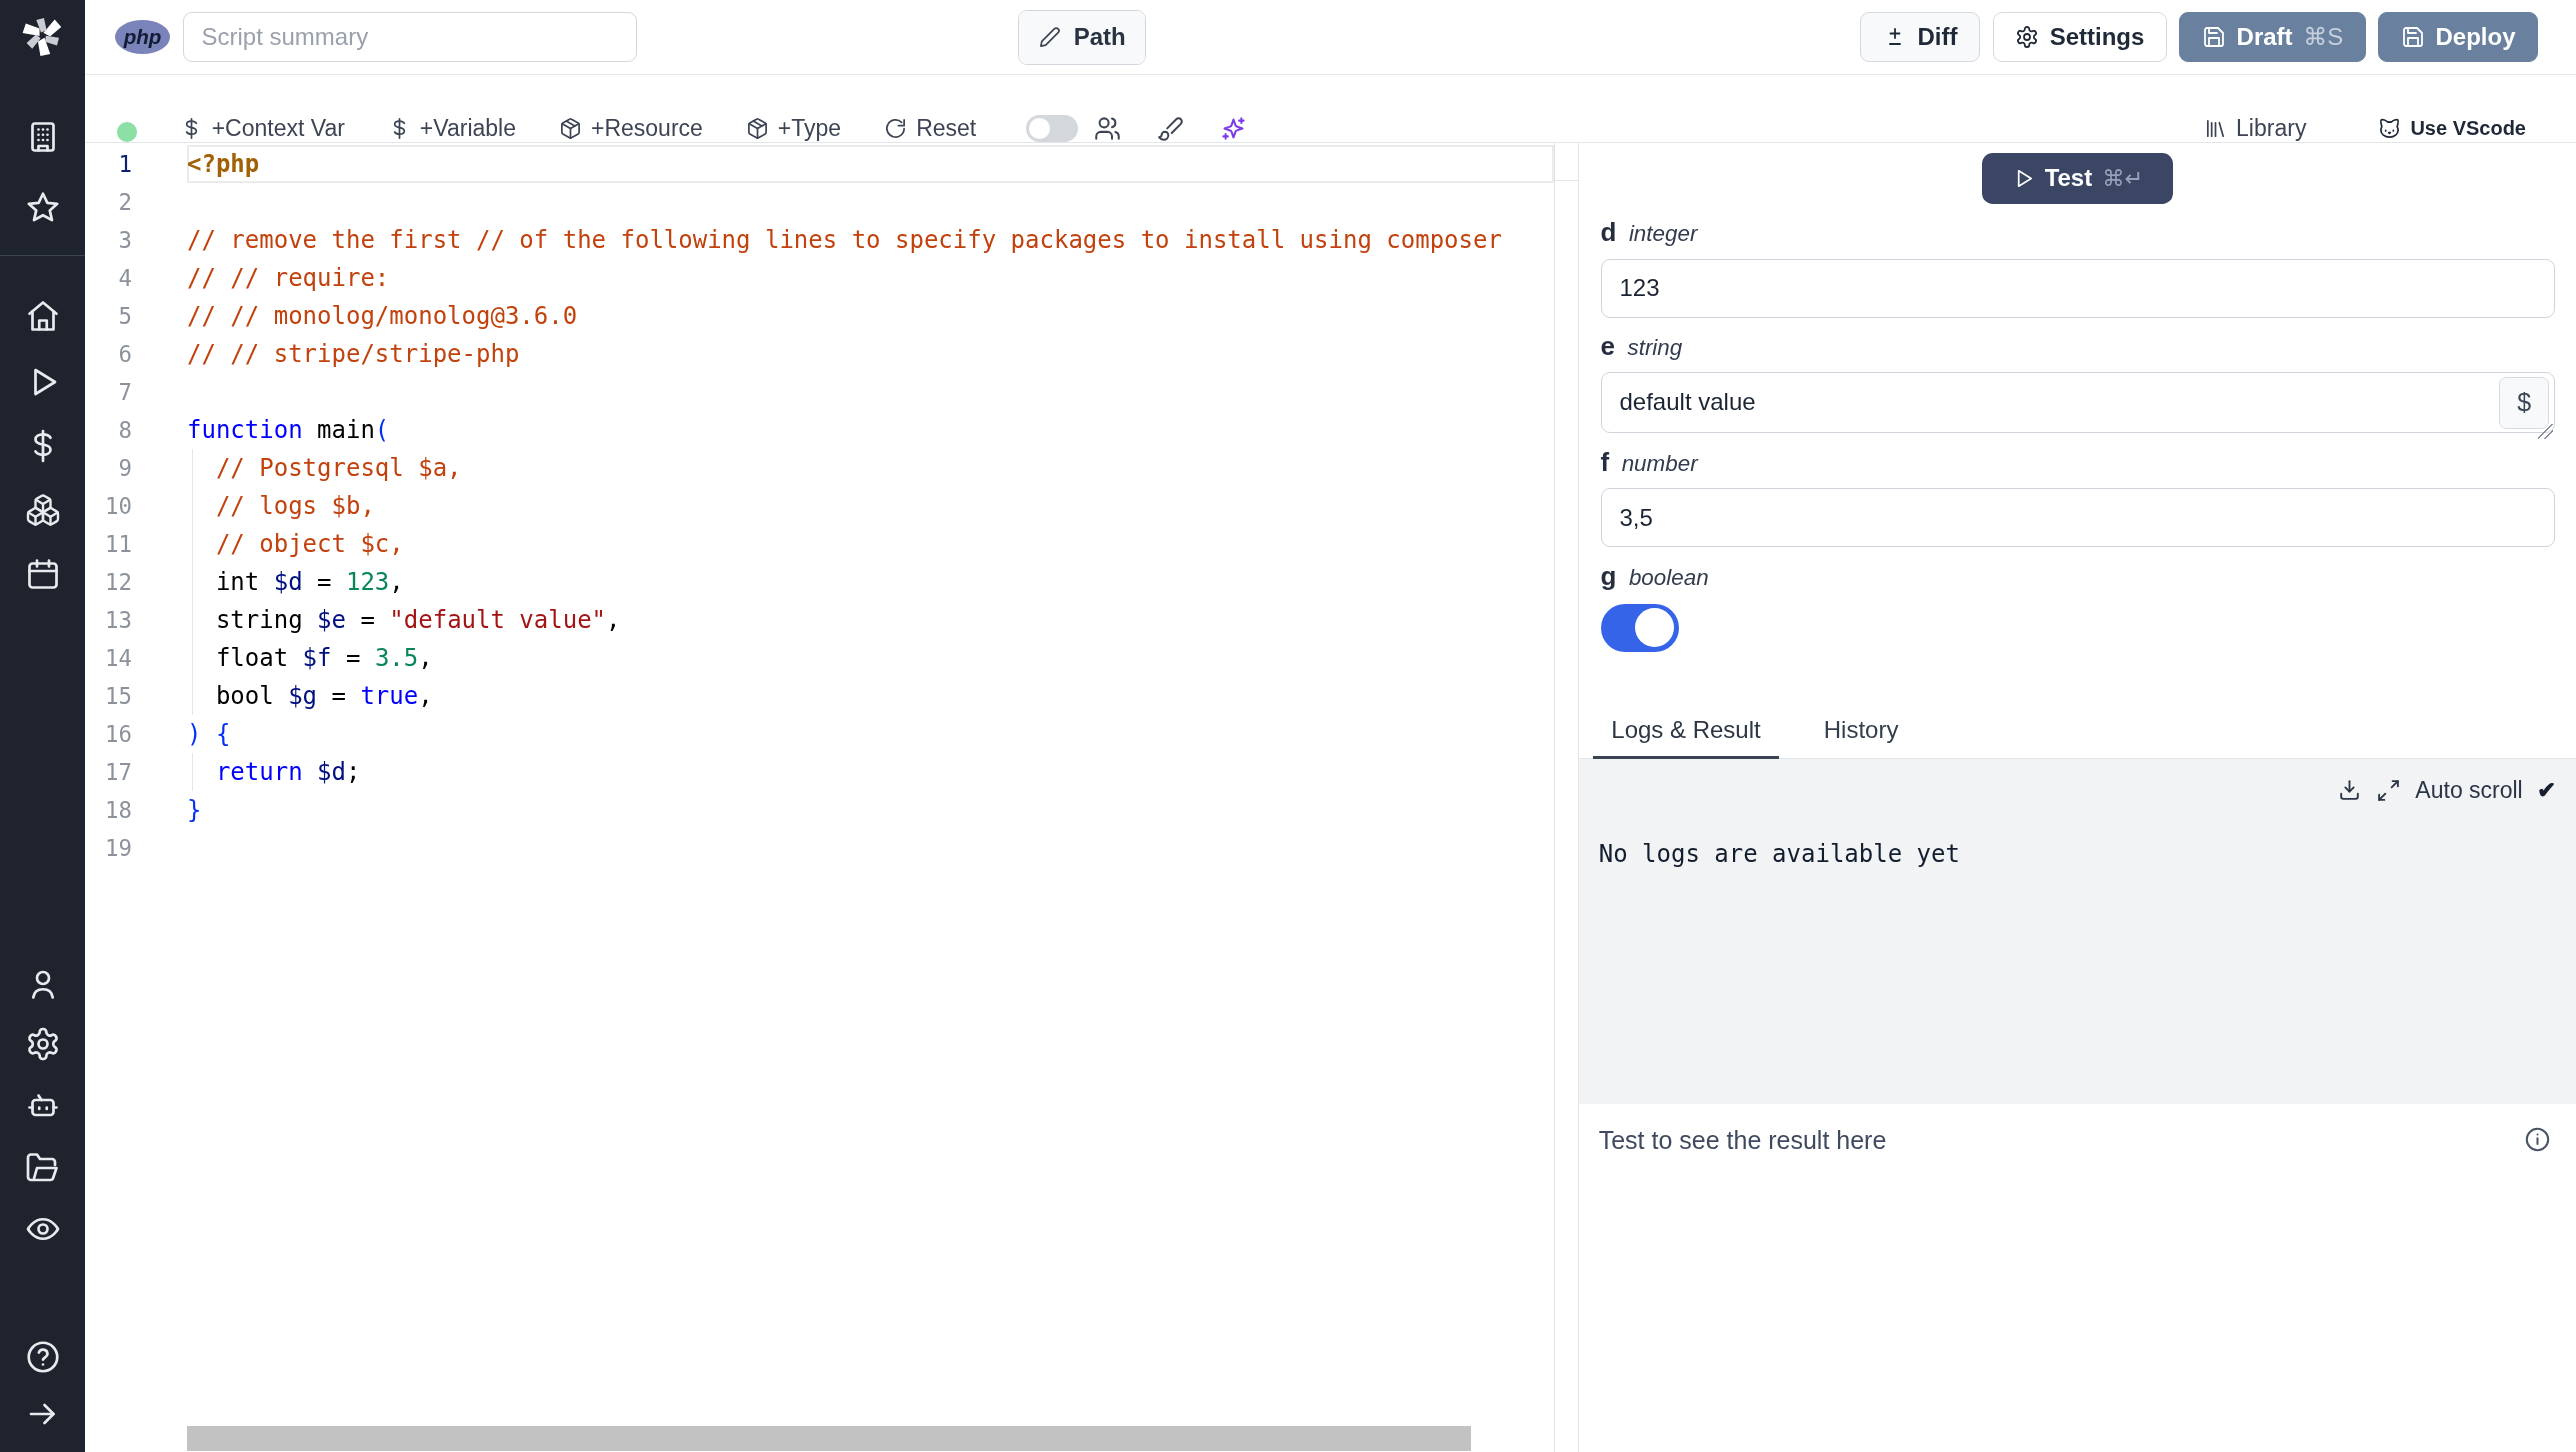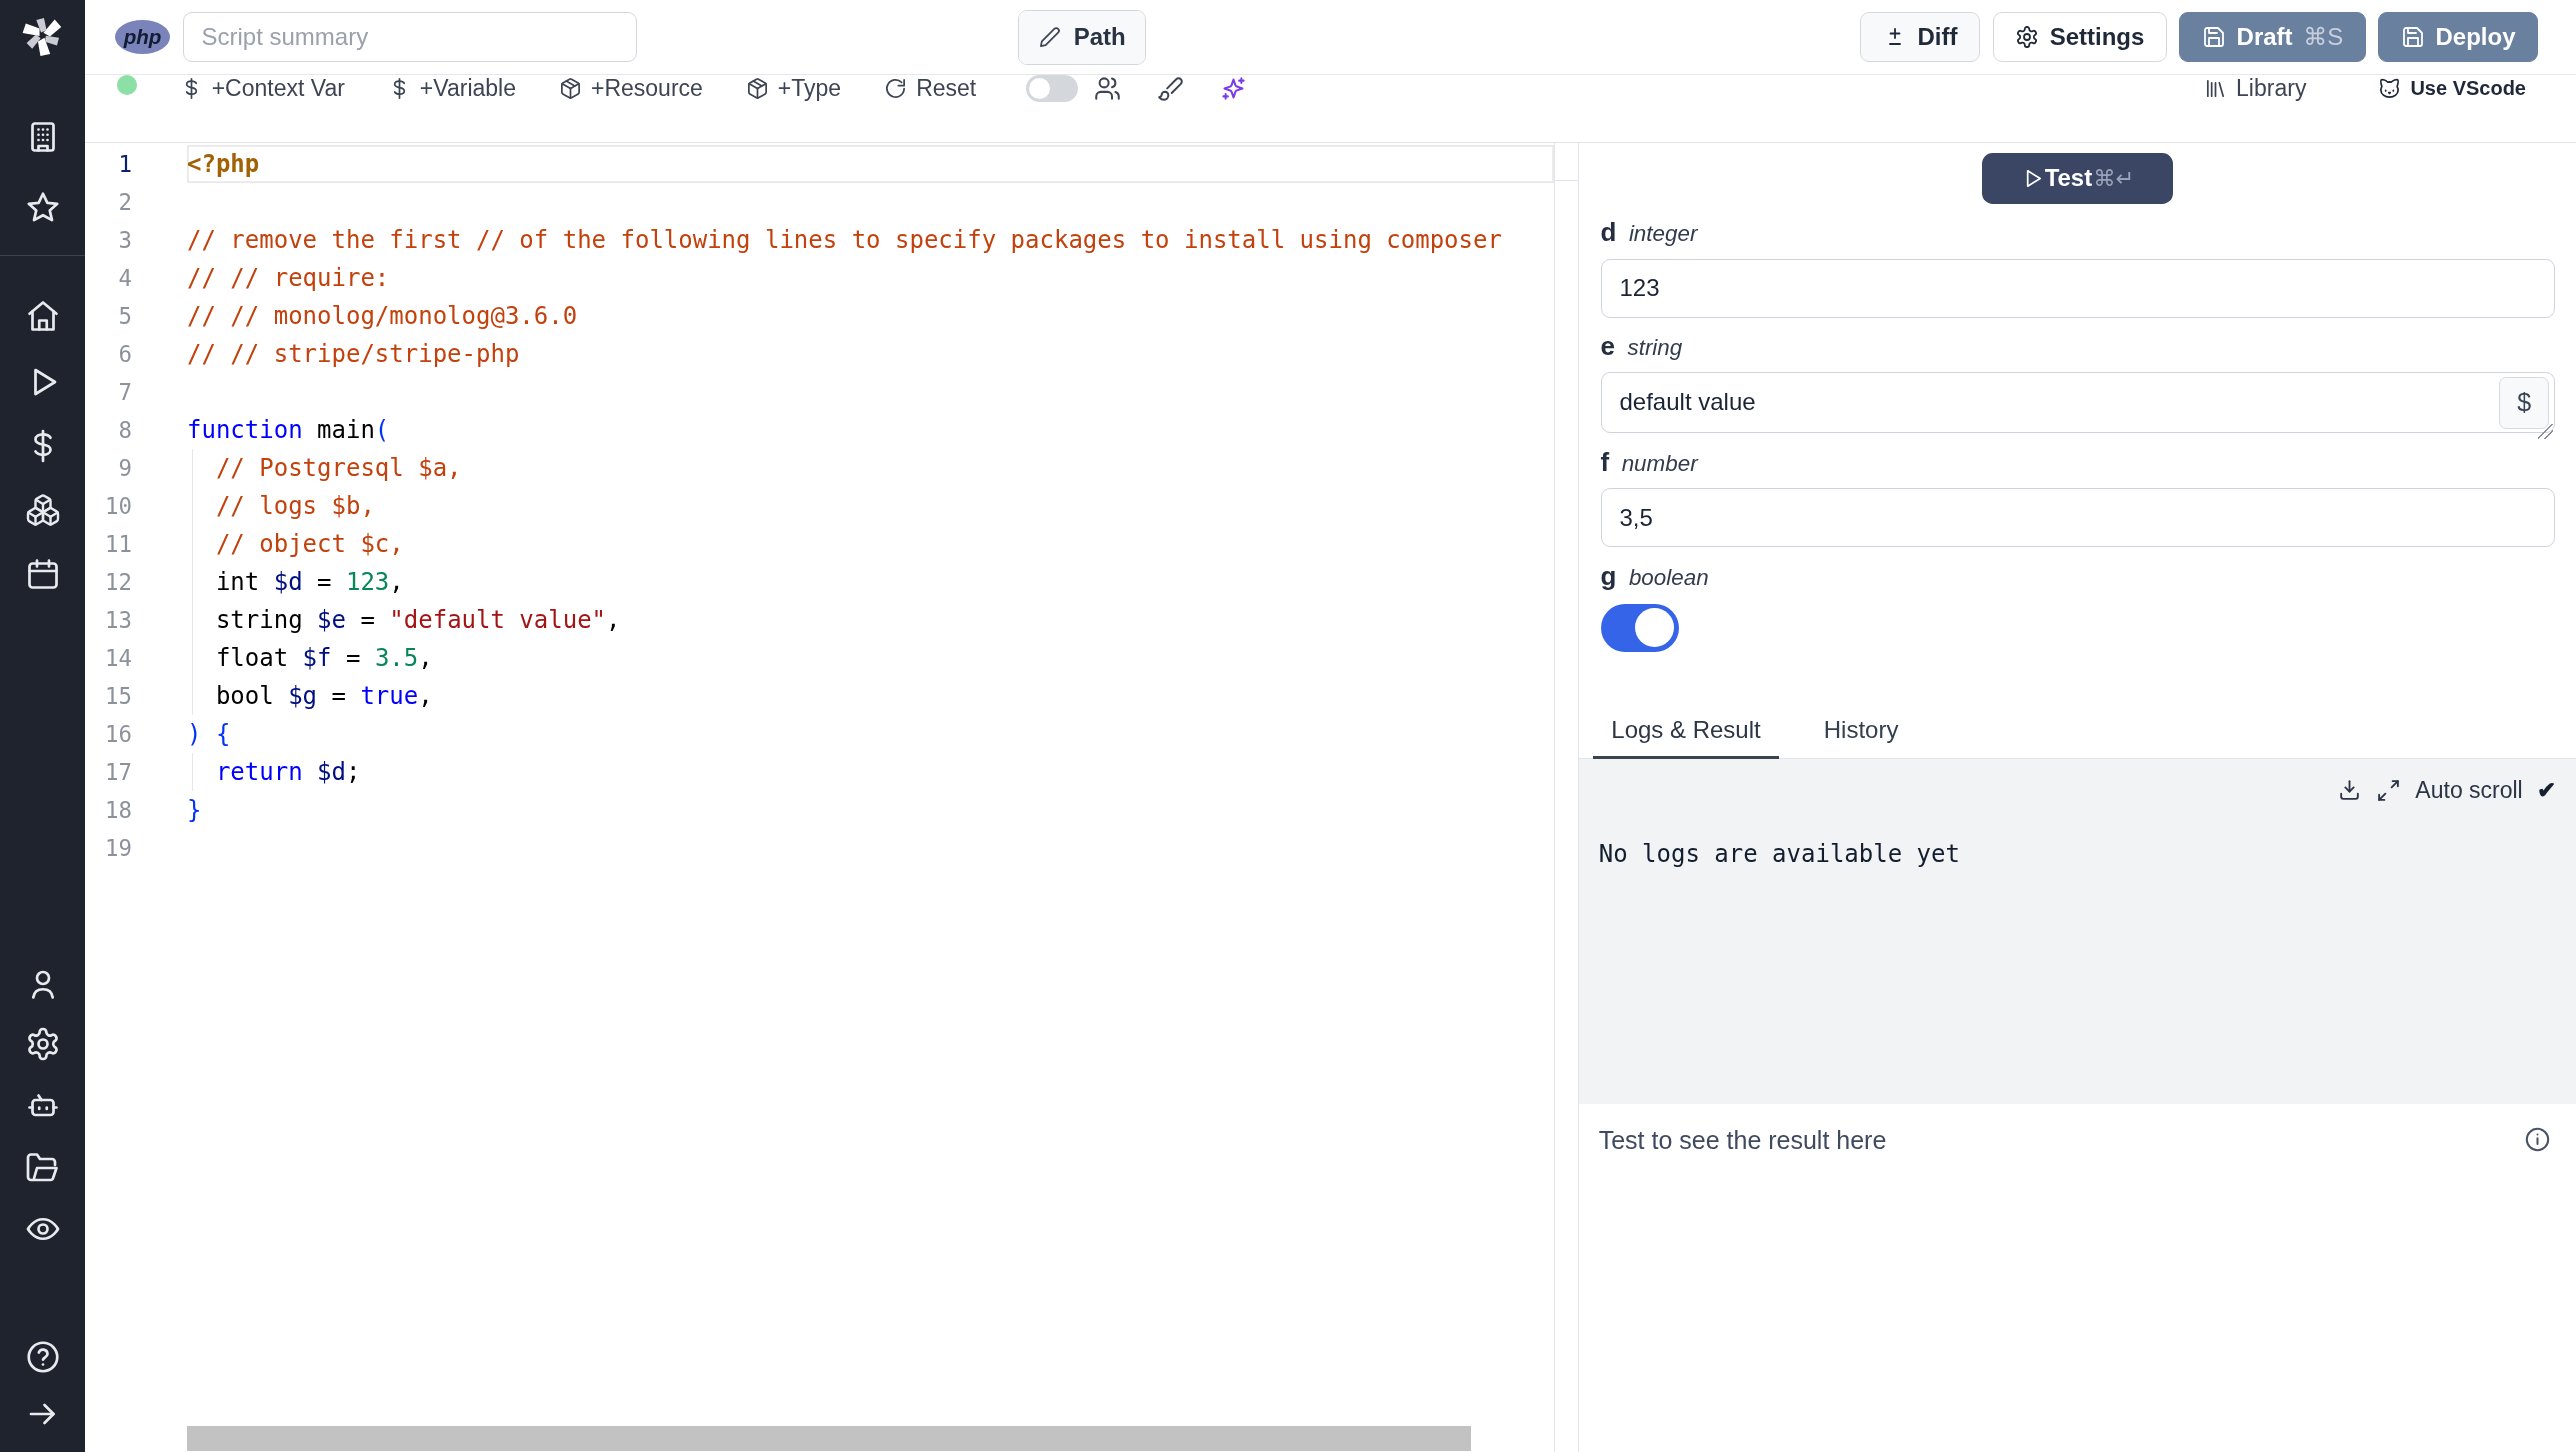--- a/index.html
+++ b/index.html
@@ -39,21 +39,21 @@
   .tb-actions { margin-left:auto; display:flex; gap:12.5px; }
   .btn { height:50px; border-radius:9px; border:0.9px solid #d5d9df; display:flex;
     align-items:center; gap:10.7px; padding:0 21.5px; font-size:24px; font-weight:600;
     color:#1f2937; background:#fff; cursor:pointer; font-family:inherit; }
   .btn svg { width:24px; height:24px; }
   .btn.light { background:#f8f9fa; }
   .btn.primary { background:#69809f; border-color:#69809f; color:#fff; }
   .btn .kbd { font-weight:400; color:#c7cfdd; }
 
   
-  .toolbar { height:68px; border-bottom:0.9px solid #e2e5e9; display:flex; align-items:flex-start;
+  .toolbar { height:68px; border-bottom:0.9px solid #e2e5e9; display:flex; align-items:flex-end;
     padding:0 50px 0 32px; background:#fff; }
   .status-dot { width:19.7px; height:19.7px; border-radius:50%; background:#8ce0a5; flex-shrink:0; }
   .tool-item { display:flex; align-items:center; gap:9px; margin-left:43px; font-size:23px;
     font-weight:500; color:#3d4454; cursor:pointer; white-space:nowrap; }
   .tool-item svg { width:23px; height:23px; }
   .switch { width:52px; height:27px; border-radius:13.4px; background:#d4d8dd; position:relative;
     margin-left:50px; cursor:pointer; }
   .switch .knob { position:absolute; left:2.7px; top:2.7px; width:21.5px; height:21.5px;
     border-radius:50%; background:#fff; }
   .tool-icon { margin-left:36px; color:#3d4454; cursor:pointer; display:flex; }
@@ -88,21 +88,21 @@
 
   .splitter { width:25px; border-left:0.9px solid #e1e4e8; border-right:0.9px solid #e1e4e8;
     flex-shrink:0; cursor:col-resize; }
   .splitter-handle { height:38px; border-bottom:0.9px solid #e1e4e8; }
 
   
   .rpanel { flex:1; display:flex; flex-direction:column; min-width:0; background:#fff; }
   .test-row { display:flex; justify-content:center; margin-top:9.8px; }
   .test-btn { width:191px; height:51px; background:#3a4663; border:none; border-radius:10.7px;
     color:#fff; font-size:24px; font-weight:bold; display:flex; align-items:center;
-    justify-content:center; gap:1px; cursor:pointer; font-family:inherit; }
+    justify-content:center; gap:10px; cursor:pointer; font-family:inherit; }
   .test-btn svg { width:23px; height:23px; }
   .test-btn .kbd { font-weight:400; color:#98a2b8; font-size:22.4px; }
   .fields { padding:0 21.5px; }
   .field { margin-top:13.4px; }
   .flabel { display:flex; align-items:baseline; gap:12.5px; height:36px; }
   .fname { font-size:26px; font-weight:bold; color:#252e3f; }
   .ftype { font-size:22.4px; font-style:italic; color:#323c4e; }
   .finput { width:100%; height:59px; border:0.9px solid #cfd4dc; border-radius:9px;
     font-size:24px; color:#1b2435; padding:0 18px; outline:none; margin-top:5.4px;
     font-family:inherit; background:#fff; }

